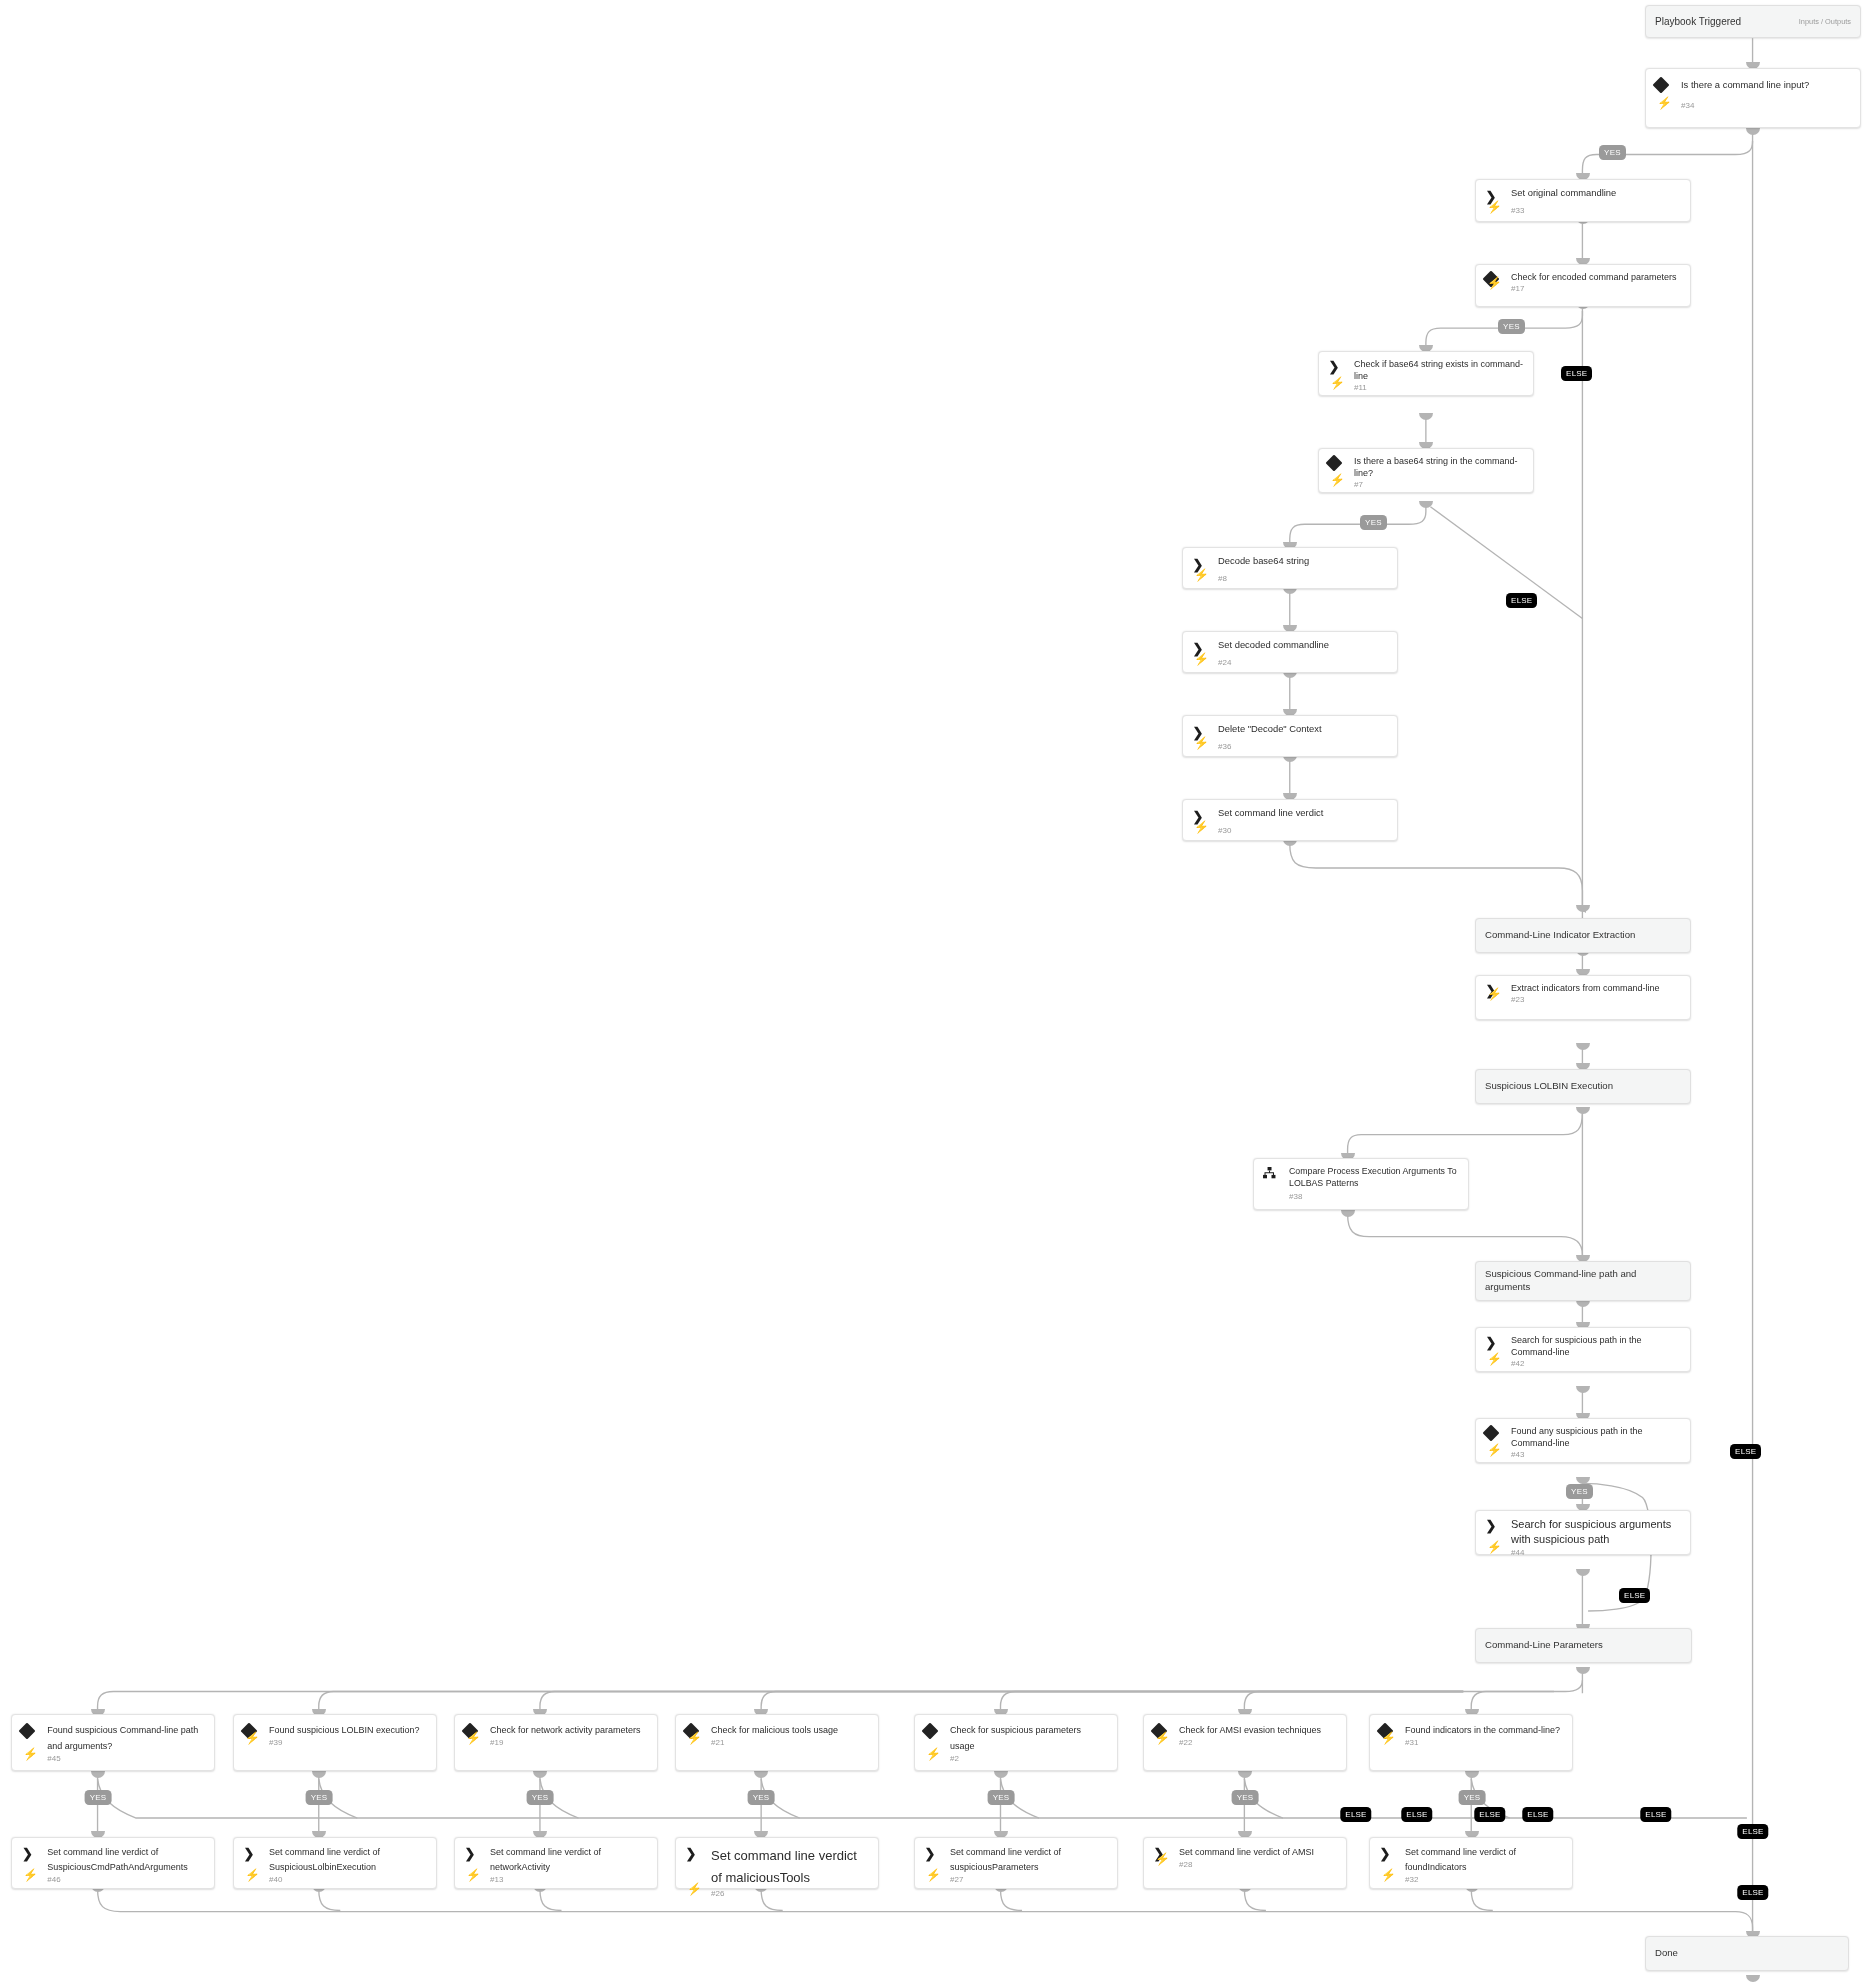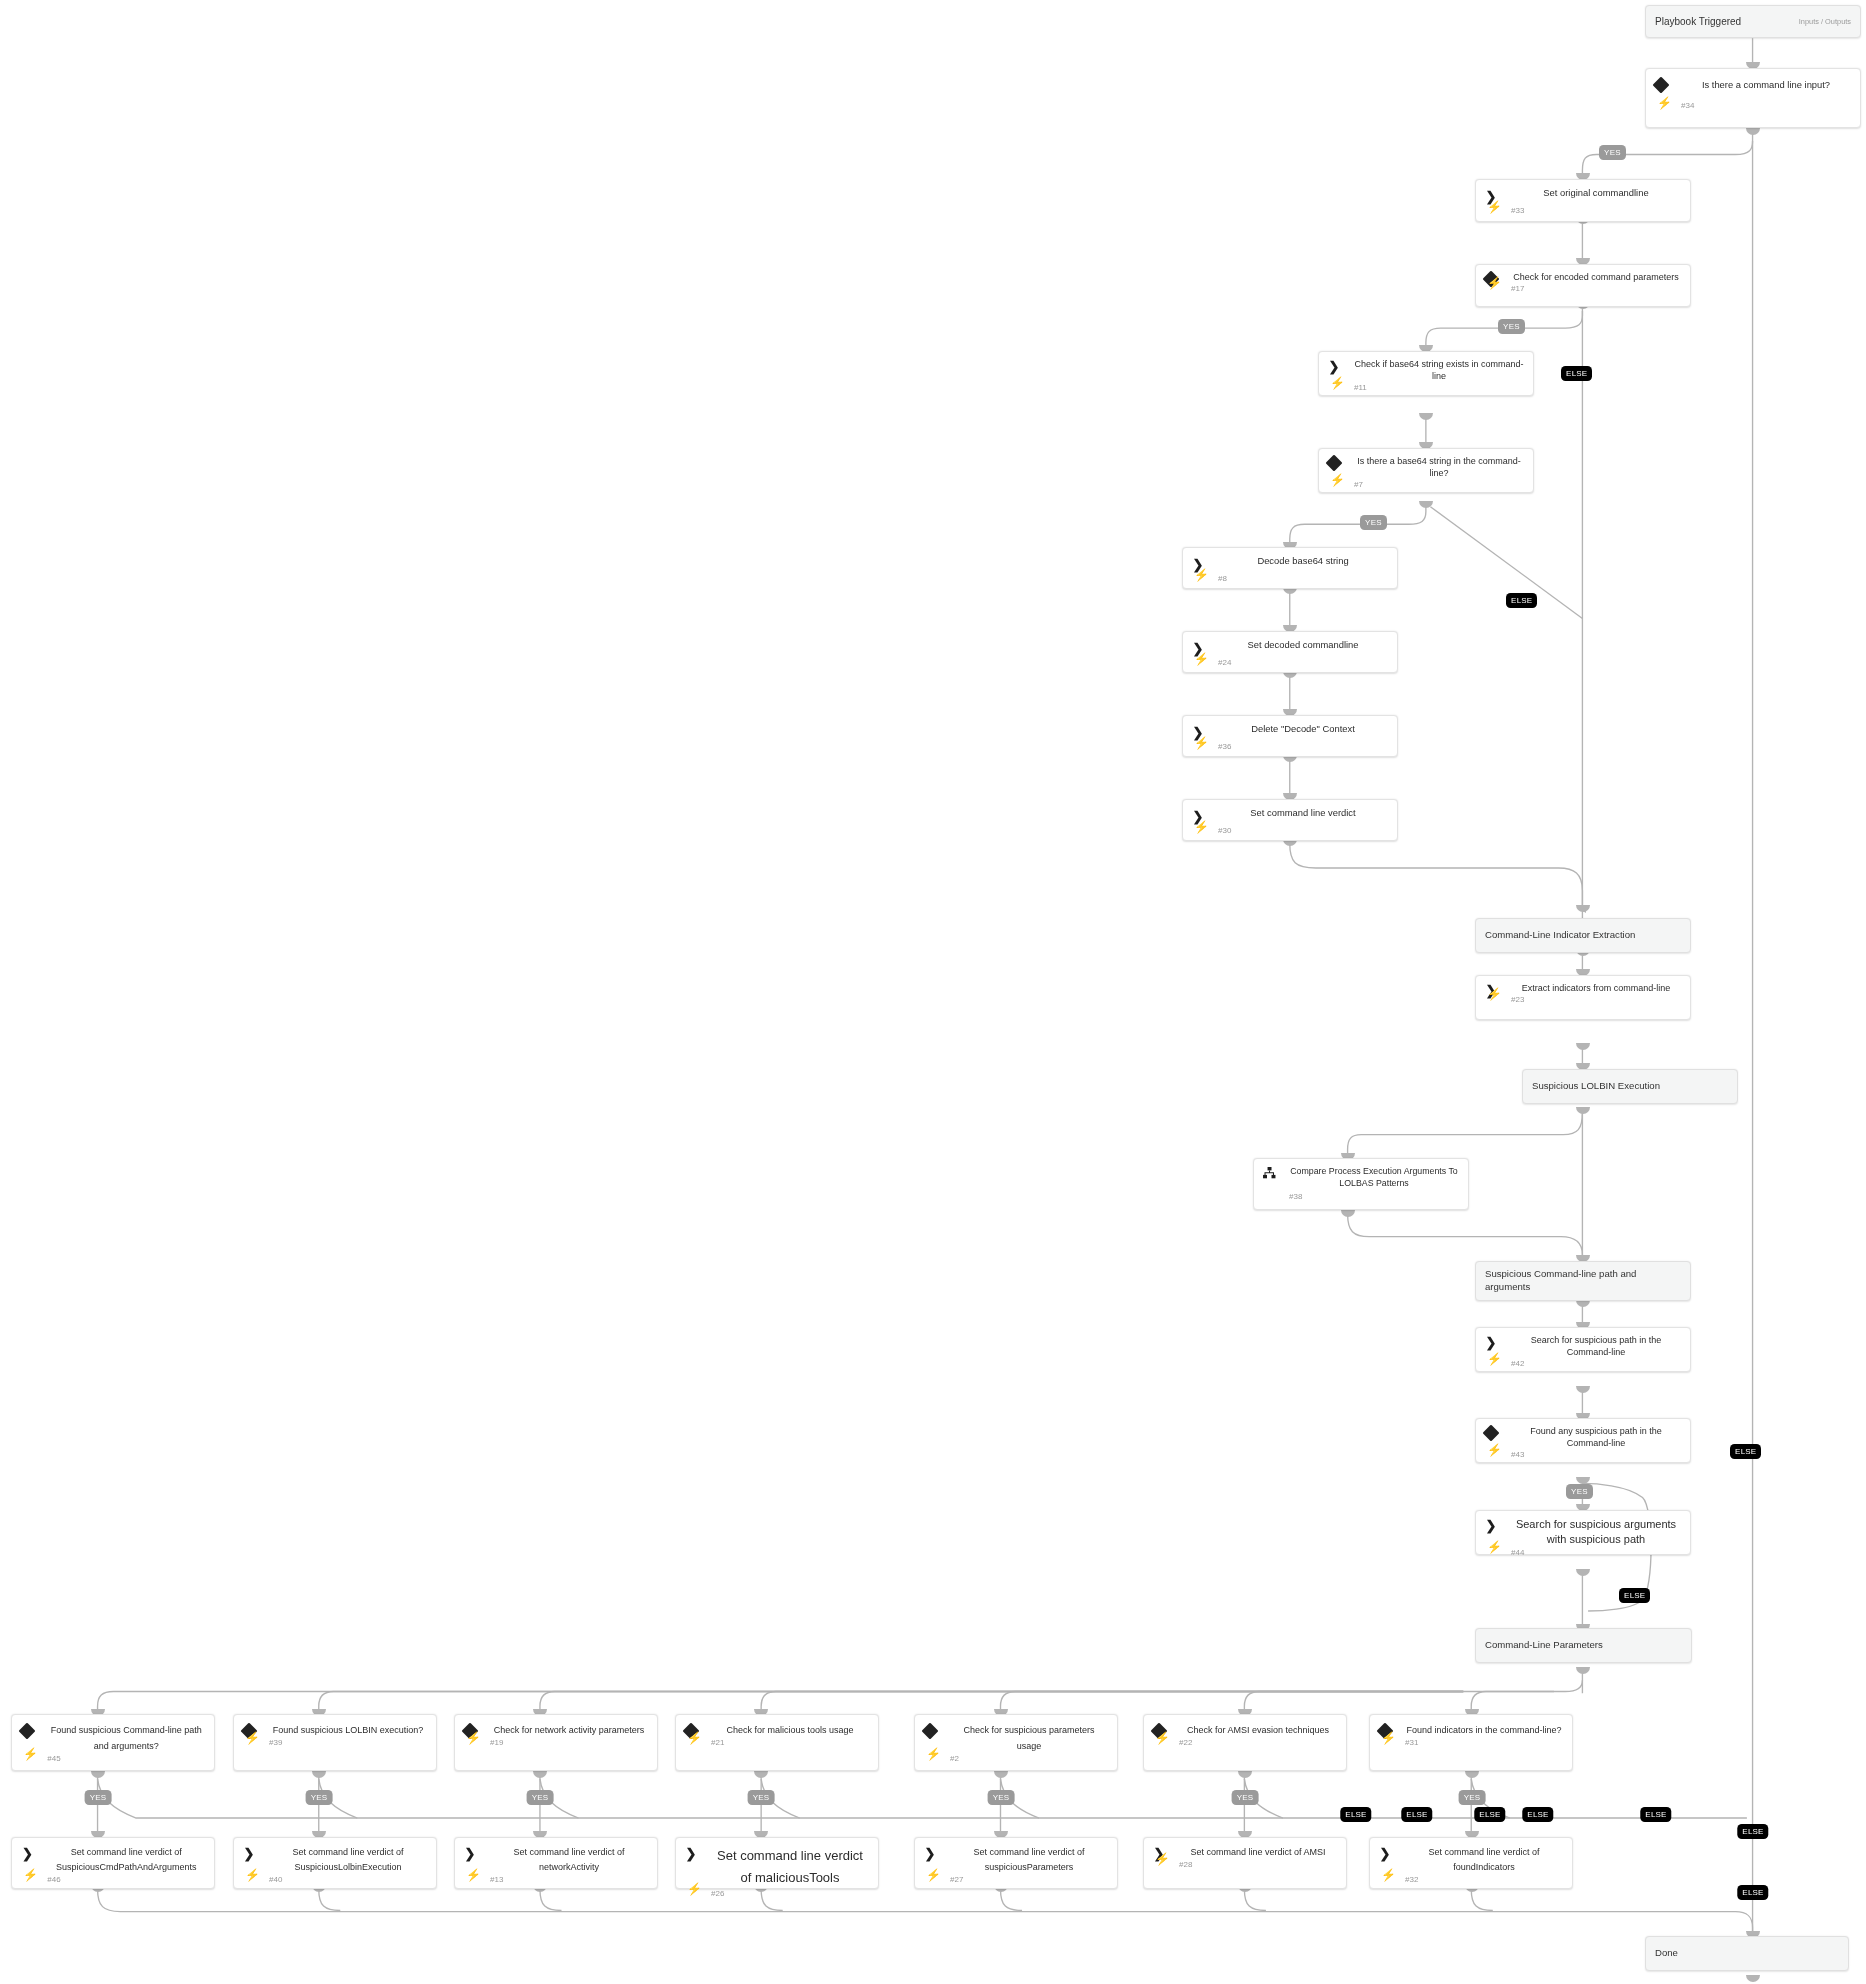--- a/index.html
+++ b/index.html
@@ -30,21 +30,20 @@
     border: 0.6px solid #e3e3e3;
     border-radius: 4px;
     box-shadow: 0 0.6px 1.7px rgba(0,0,0,0.13);
     padding: 0;
     z-index: 5;
   }
   .node-body {
     position: relative;
     display: block;
     padding: 10.2px 9px 3.4px 9px;
-    text-align: center;
   }
   .node-title {
     margin-left: 26px;
     font-size: 9.4px;
     line-height: 1.38;
     color: #2c2c2c;
     word-wrap: break-word;
   }
   .node-foot {
     position: relative;
@@ -456,21 +455,21 @@
           <span class="ic-chevron">❯</span>
         </span>
       <div class="node-title" style="font-size:9px;">Extract indicators from command-line</div>
     </div>
     <div class="node-foot" style="height:12.5px; margin-top:-4.5px;">
       <span class="bolt">⚡</span>
       <span class="node-id">#23</span>
     </div>
   </div>
 
-  <div class="section" style="left:1475px; top:1069px; width:216px; height:35px;margin-left:47px;">
+  <div class="section" style="left:1475px; top:1069px; width:216px; height:35px;">
     <span class="section-label">Suspicious LOLBIN Execution</span>
   </div>
 
   <div class="node" style="left:1253px; top:1158px; width:216px; height:52px;">
     <div class="node-body" style="padding-top:5.7px;">
       <span class="icon-slot" style="top:6.8px;">
         <svg width="12.5" height="11.3" viewBox="0 0 22 20" aria-hidden="true">
           <rect x="8" y="0" width="7" height="6" fill="#1d1d1d"></rect>
           <rect x="0" y="14" width="7" height="6" fill="#1d1d1d"></rect>
           <rect x="15" y="14" width="7" height="6" fill="#1d1d1d"></rect>

